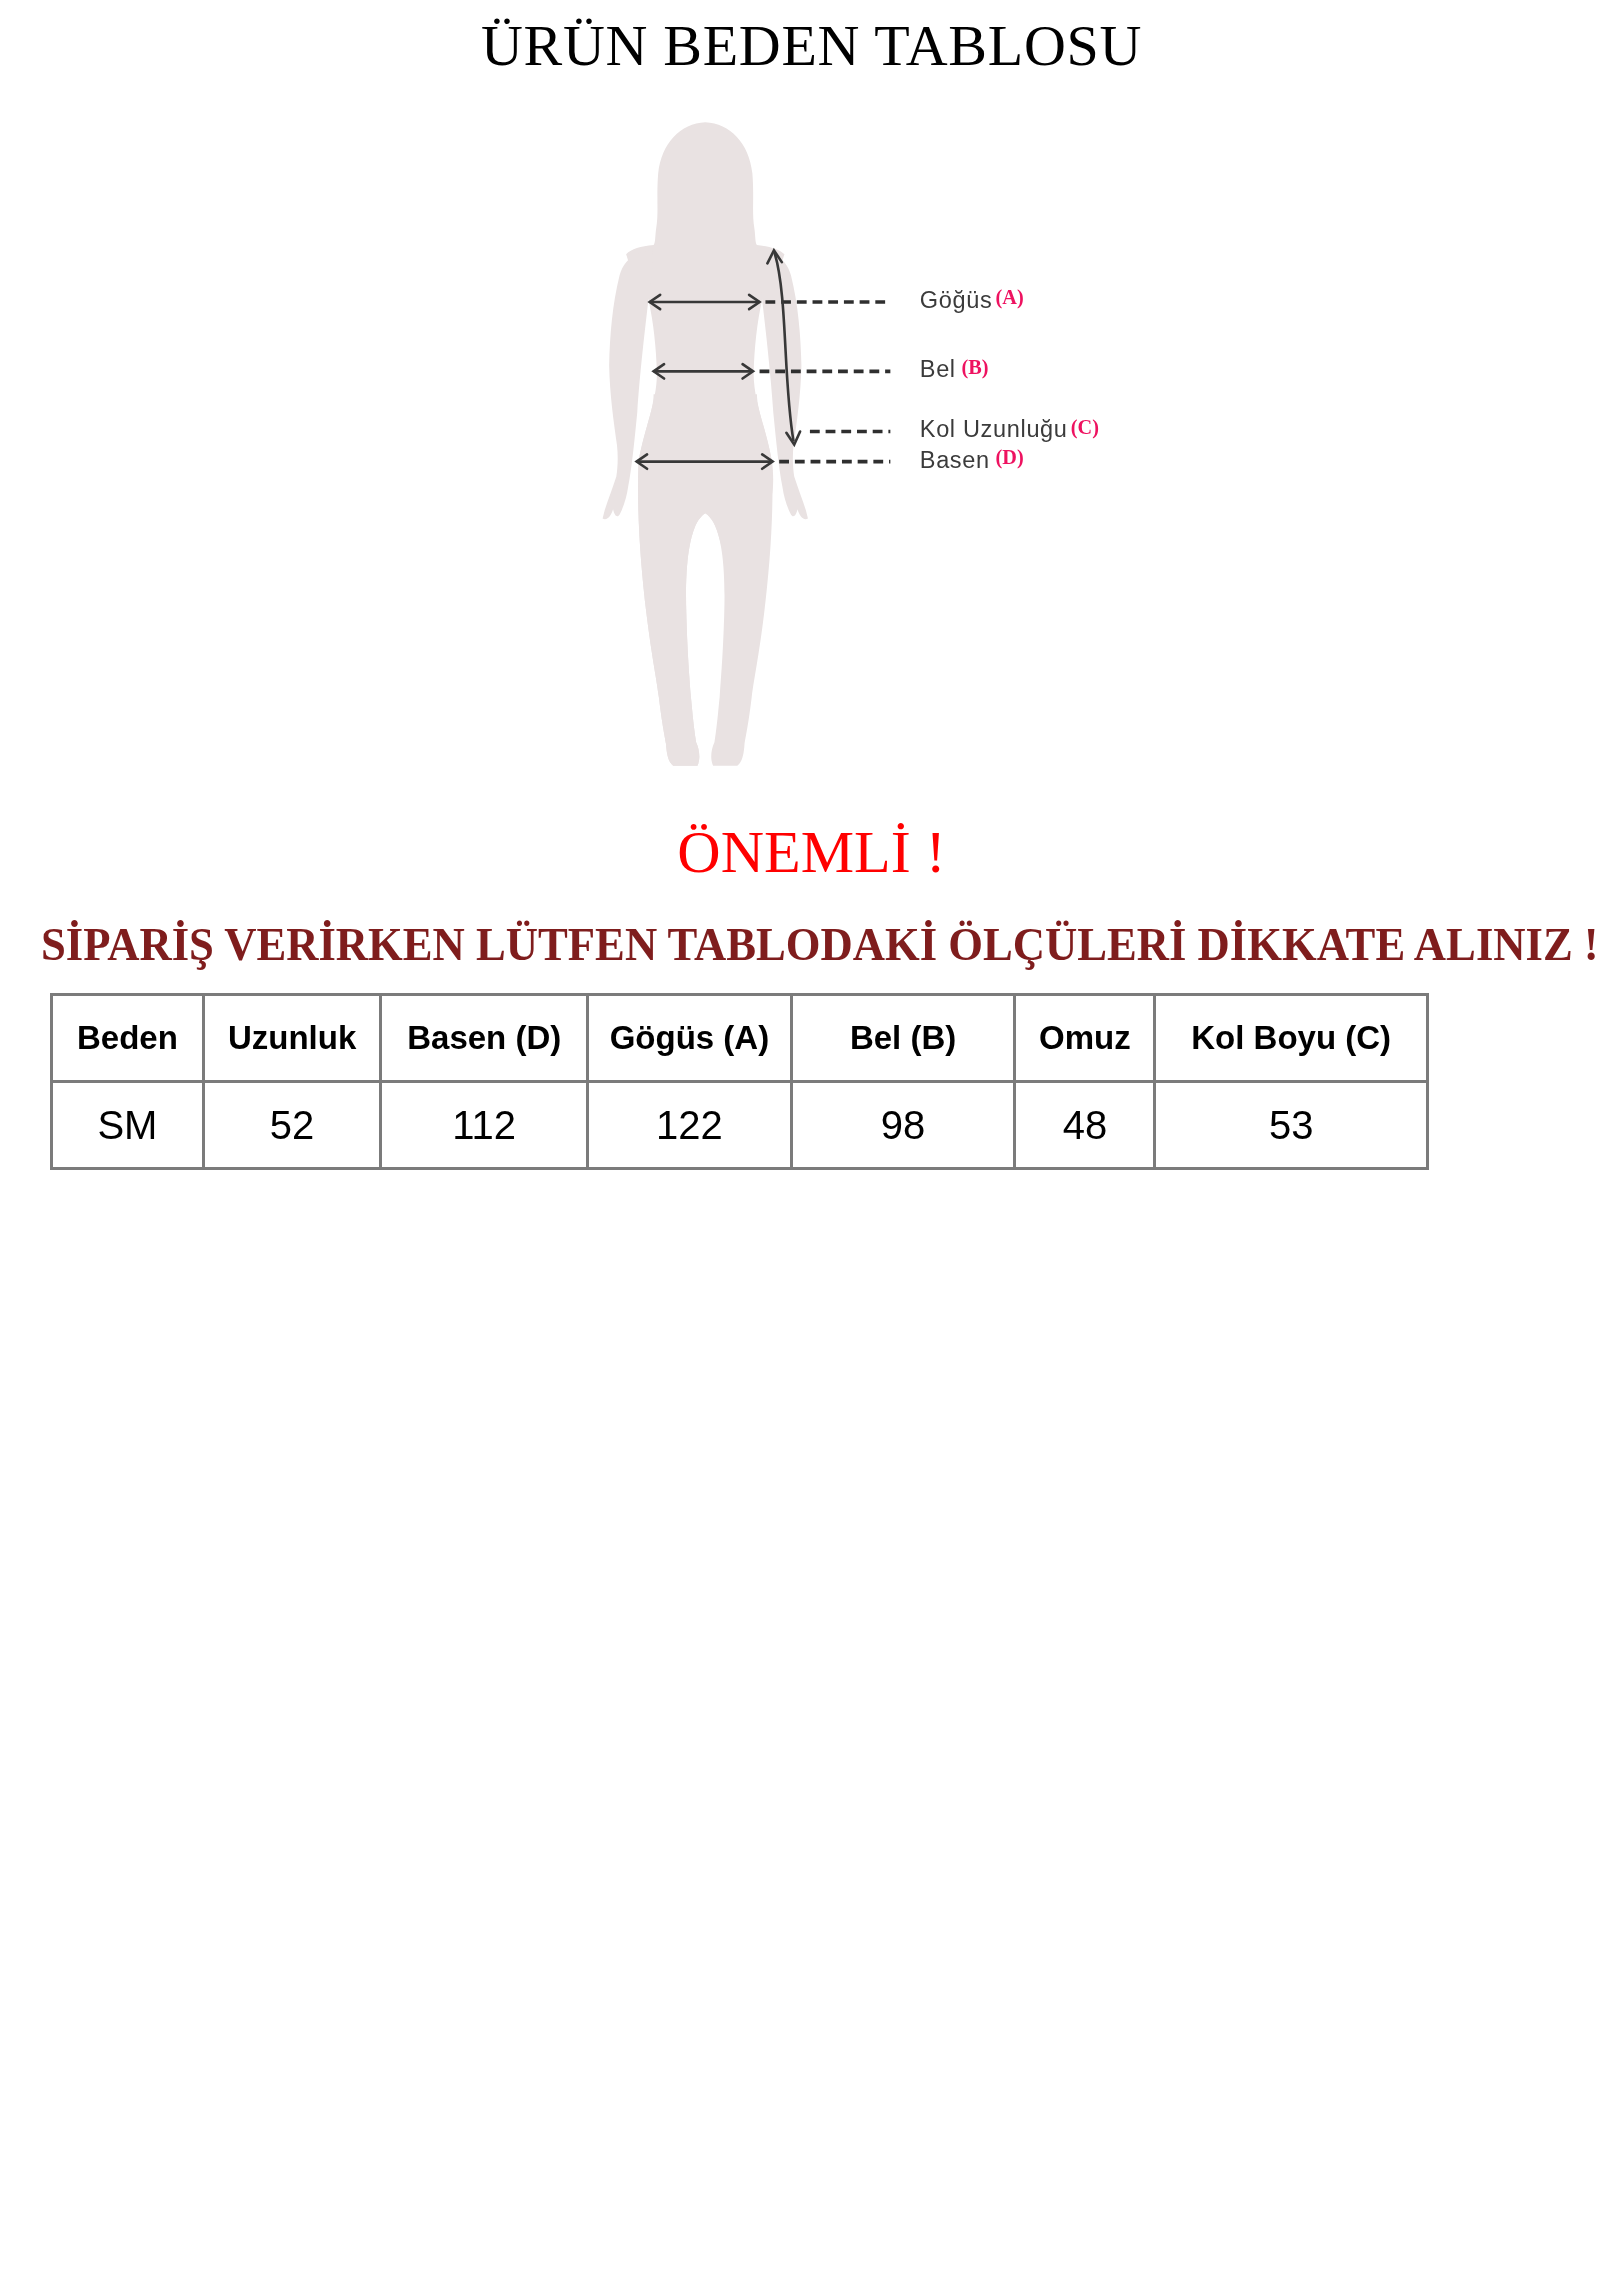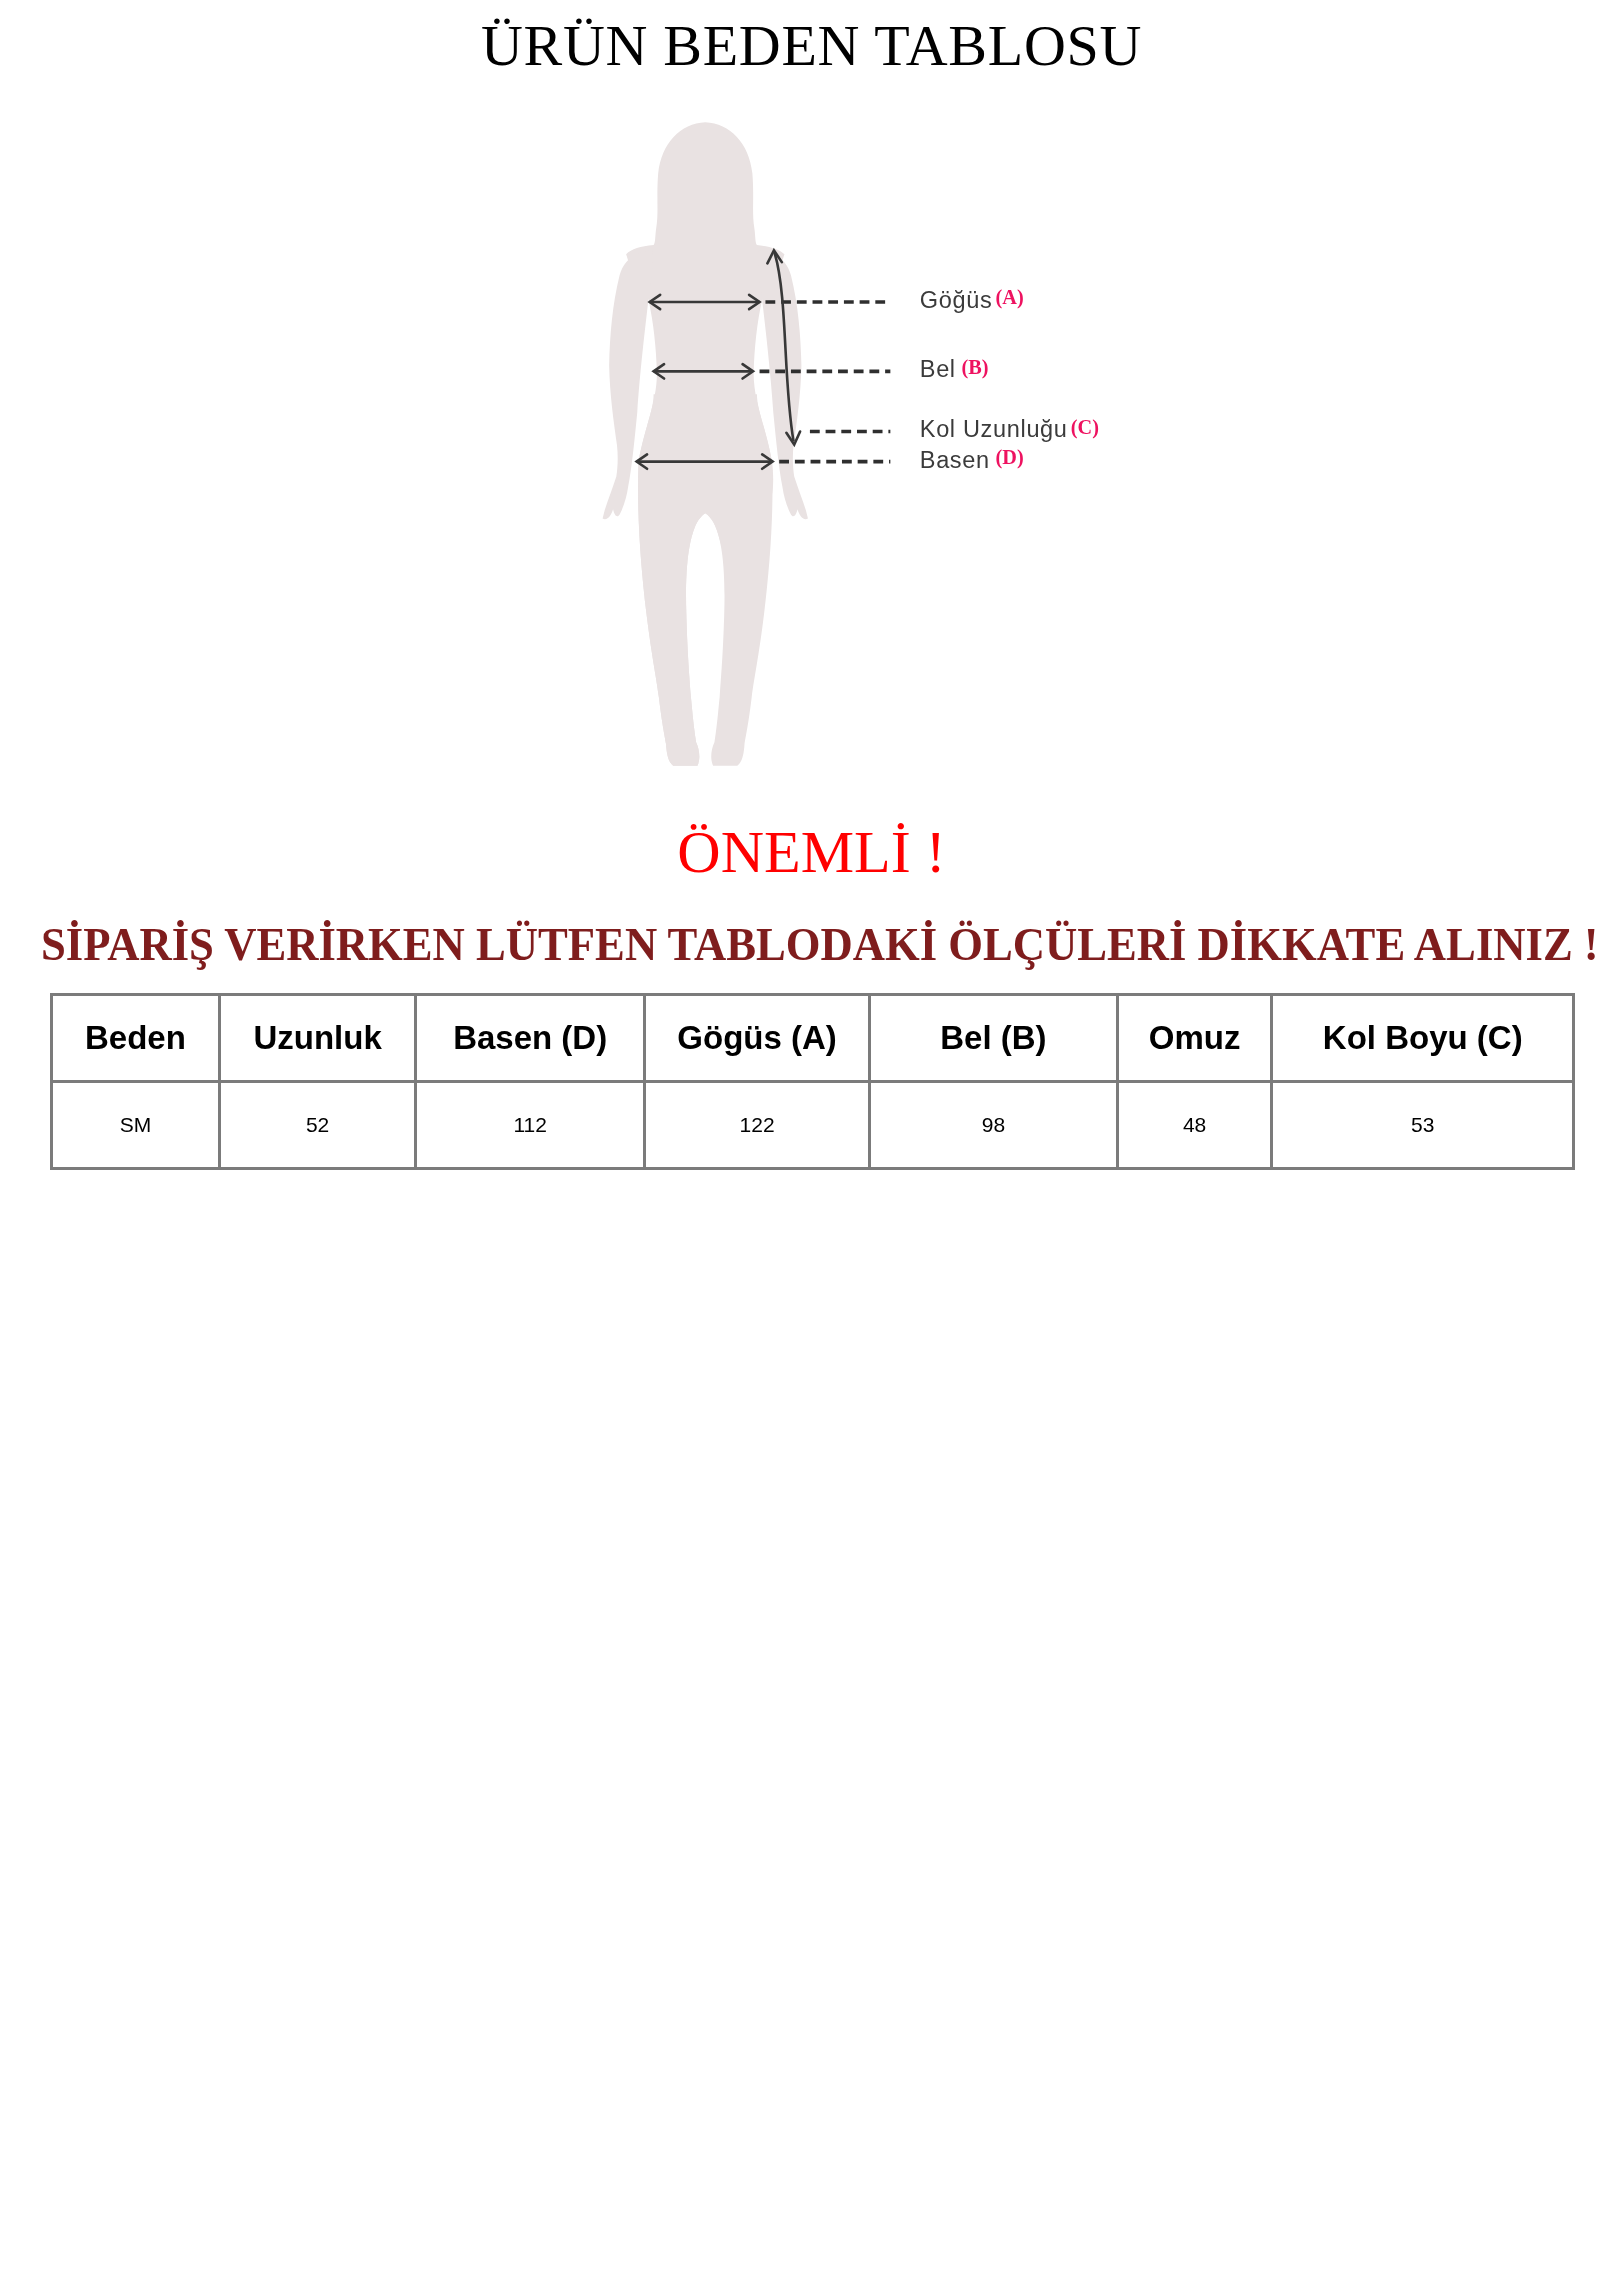--- a/index.html
+++ b/index.html
@@ -13,26 +13,26 @@
   .figure-wrap{position:absolute;left:563px;top:113px;width:537px;height:654px;}
 
   .important{position:absolute;top:819px;left:0;width:100%;text-align:center;
              font-family:"Liberation Serif",serif;font-weight:400;font-size:60px;
              color:#ff0000;line-height:1.1;}
   .warning{position:absolute;top:919px;left:0;width:100%;text-align:center;
            font-family:"Liberation Serif",serif;font-weight:700;font-size:47px;
            color:#7f1d1d;line-height:1.1;white-space:nowrap;}
   .warning .cond{display:inline-block;transform:scaleX(0.95);transform-origin:center;}
 
-  table.size{position:absolute;left:50px;top:993px;width:1525px;
+  table.size{position:absolute;left:50px;top:993px;width:1379px;
              border-collapse:collapse;table-layout:fixed;border-radius:18px;}
   table.size th,table.size td{border:3.3px solid #7b7b7b;border-top-width:3.9px;border-bottom-width:3.9px;
              text-align:center;vertical-align:middle;color:#000;background:#fff;}
   table.size th{font-weight:700;font-size:33px;height:82px;font-family:"Liberation Sans",sans-serif;}
-  table.size td{font-weight:400;font-size:21px;height:82px;font-family:"Liberation Sans",sans-serif;}
+  table.size td{font-weight:400;font-size:40px;height:82px;font-family:"Liberation Sans",sans-serif;}
 
   .sil{fill:#e9e2e2;}
   .meas{stroke:#383838;stroke-width:4;fill:none;}
   .meas-head{stroke:#383838;stroke-width:4;fill:none;stroke-linecap:round;}
   .dash{stroke:#2f2f2f;stroke-width:5.5;fill:none;stroke-dasharray:15 9;}
   .lbl{font-family:"Liberation Sans",sans-serif;font-size:36px;fill:#3b3b3b;letter-spacing:1px;}
   .code{font-family:"Liberation Serif",serif;font-weight:700;font-size:31px;fill:#ee1260;}
 </style>
 </head>
 <body>

